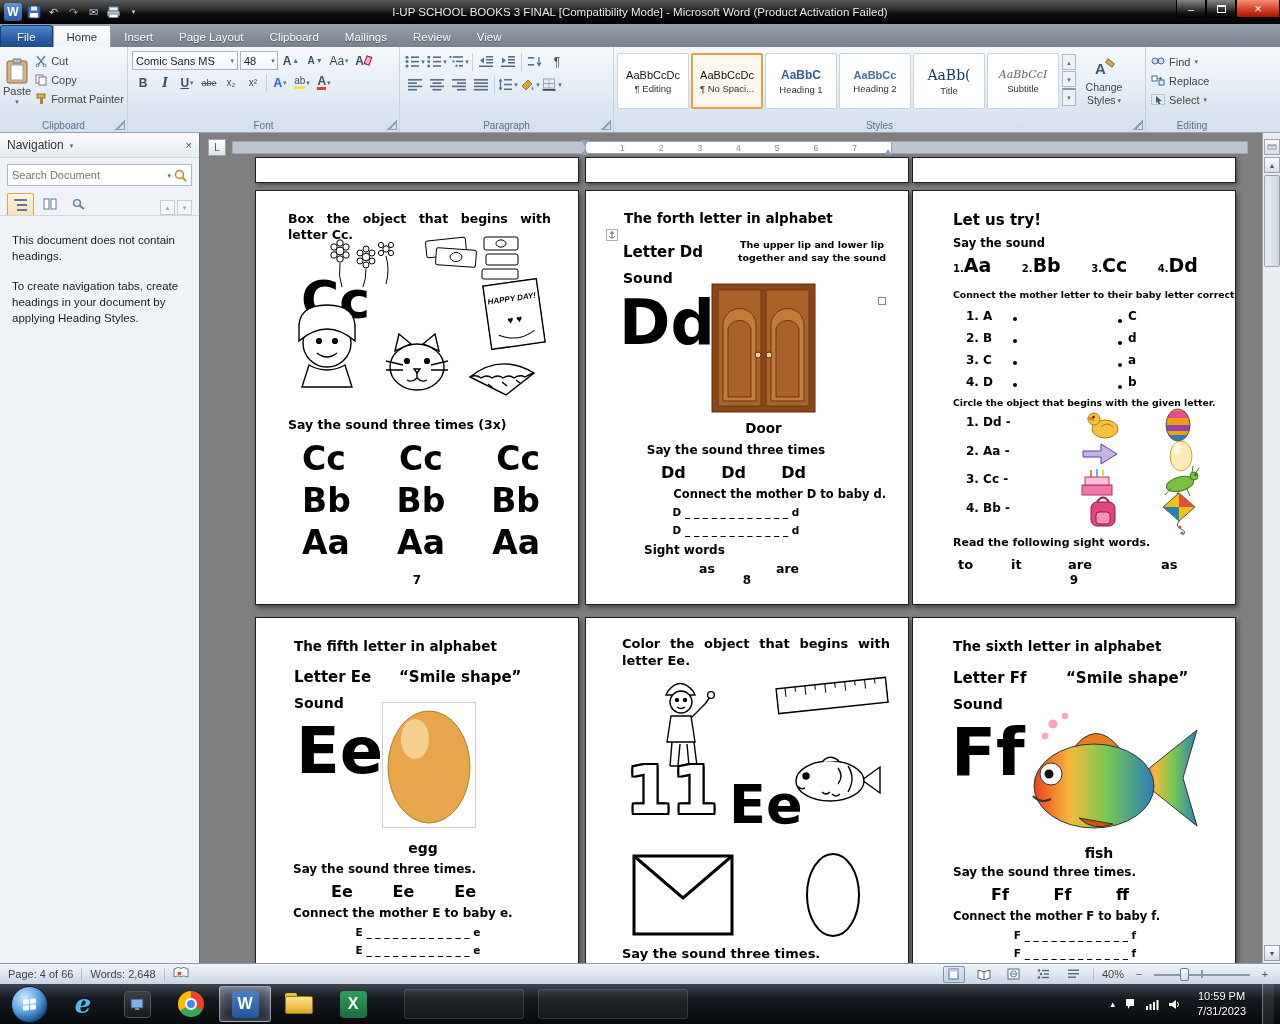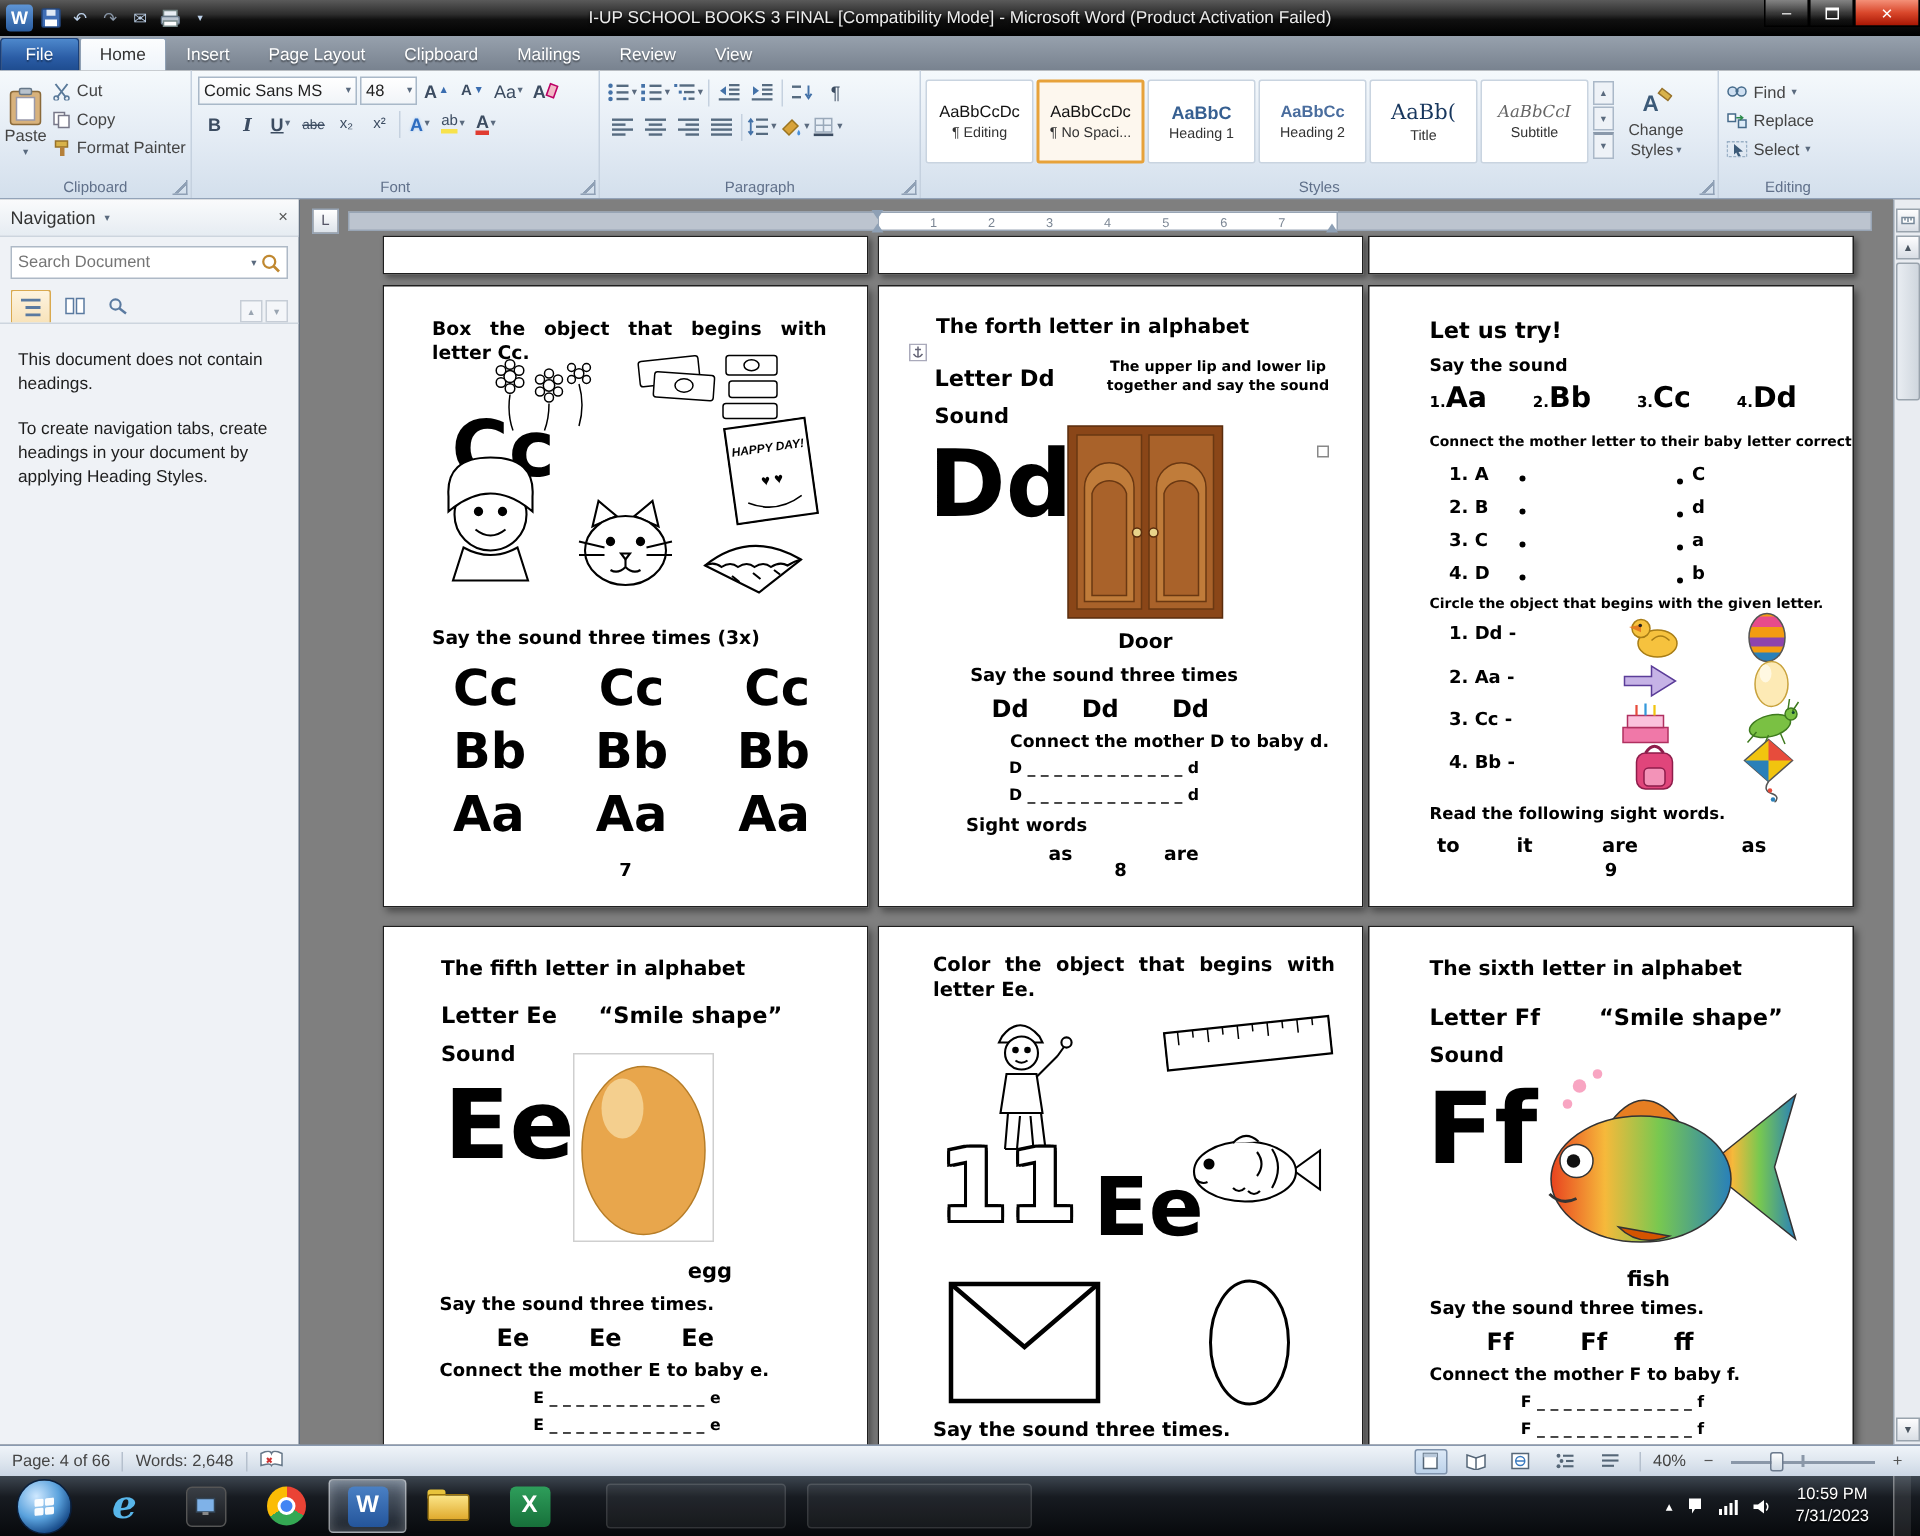--- a/index.html
+++ b/index.html
@@ -780,21 +780,21 @@
     <div class="t" style="left:38px;top:50px;font-size:15px">Letter Ee</div>
     <div class="t" style="left:143px;top:50px;font-size:15px">“Smile shape”</div>
     <div class="t" style="left:38px;top:76px;font-size:14px">Sound</div>
     <div class="t" style="left:40px;top:92px;font-size:64px">Ee</div>
     <div class="ab" style="left:126px;top:84px;width:94px;height:126px;border:1px solid #cfcfcf">
       <svg width="92" height="124" viewBox="0 0 92 124">
         <ellipse cx="46" cy="64" rx="41" ry="56" fill="#e8a64c" stroke="#b67d28"></ellipse>
         <ellipse cx="32" cy="36" rx="14" ry="20" fill="#f4cf8e"></ellipse>
       </svg>
     </div>
-    <div class="t" style="left:138px;top:221px;width:94px;text-align:right;font-size:14px">egg</div>
+    <div class="t" style="left:120px;top:221px;width:94px;text-align:center;font-size:14px">egg</div>
     <div class="t" style="left:37px;top:244px;font-size:12px">Say the sound three times.</div>
     <div class="rrow" style="left:75px;top:264px;width:145px;font-size:16px">
       <span>Ee</span>
         <span>Ee</span>
         <span>Ee</span>
     </div>
     <div class="t" style="left:37px;top:288px;font-size:12px">Connect the mother E to baby e.</div>
     <div class="t" style="left:0;top:308px;width:324px;text-align:center;font-size:10.5px">E _ _ _ _ _ _ _ _ _ _ _ _ e</div>
     <div class="t" style="left:0;top:326px;width:324px;text-align:center;font-size:10.5px">E _ _ _ _ _ _ _ _ _ _ _ _ e</div>
   </div>

